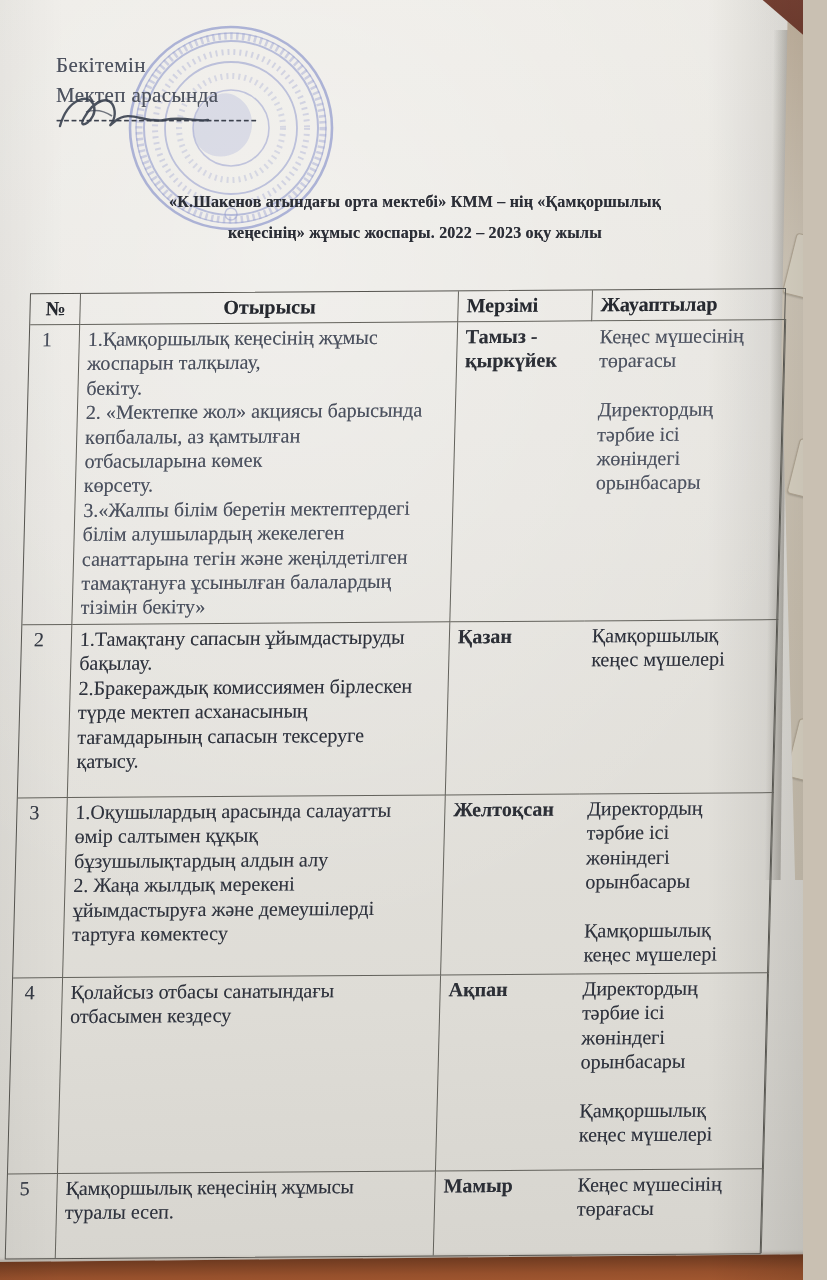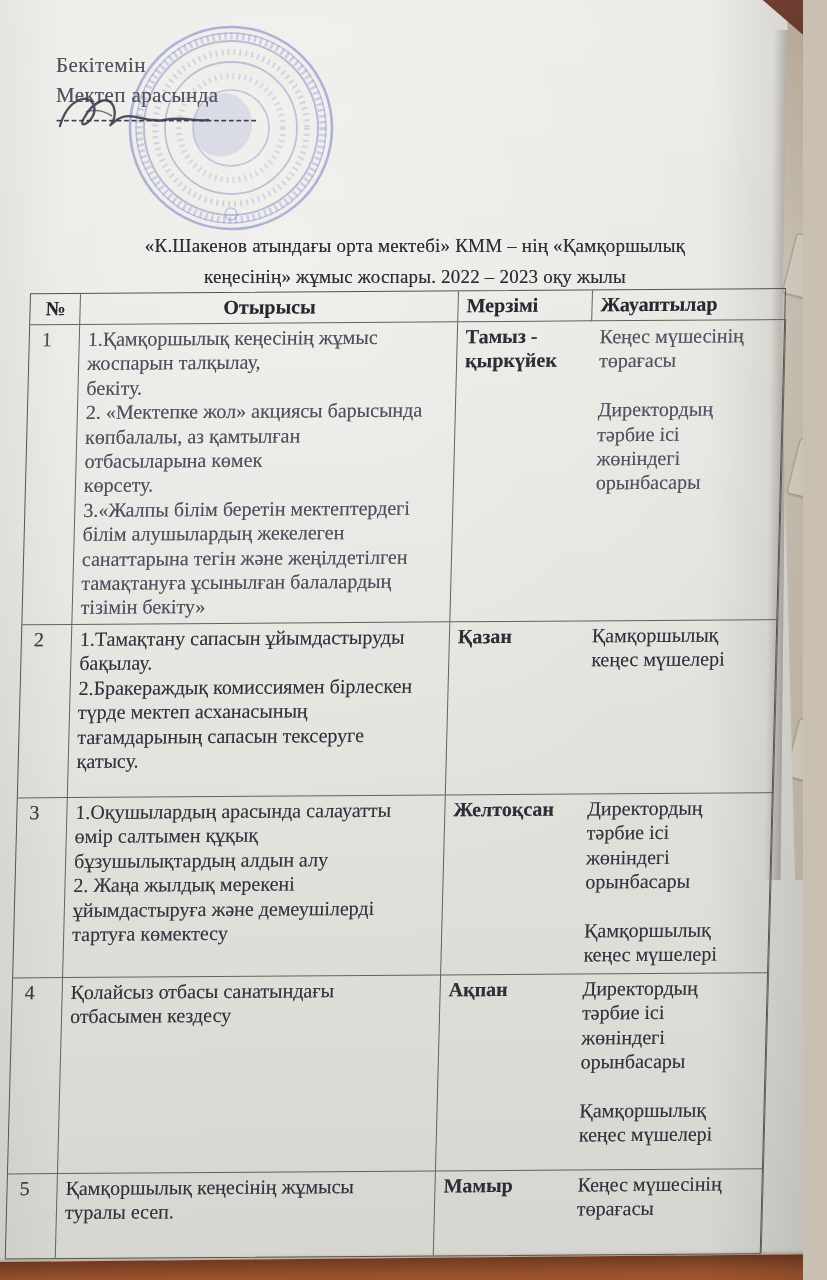--- a/index.html
+++ b/index.html
@@ -57,24 +57,23 @@
   .sig-line{letter-spacing:1.5px;font-size:18px;color:#3c414d;line-height:18px;}
 
   
   .stamp{position:absolute;left:118px;top:16px;z-index:2;opacity:.85;filter:blur(.4px);}
   
   .signature{position:absolute;left:46px;top:82px;z-index:4;filter:blur(.2px);}
 
   
   .title{
     position:absolute;left:50px;top:186px;width:730px;z-index:3;
-    text-align:center;font-weight:normal;font-size:19px;line-height:31px;
+    text-align:center;font-weight:bold;font-size:16px;line-height:31px;
     color:#2b2e36;white-space:pre-line;letter-spacing:.2px;
     text-shadow:0 0 .5px rgba(40,40,55,.6);
-    margin-top:44px;
   }
 
   
   .table-wrap{
     position:absolute;left:30px;top:288px;width:756px;z-index:3;
     transform:rotate(-0.4deg) skewX(-1.9deg);transform-origin:top right;
   }
   .doc-table{
     display:grid;grid-template-columns:50px 378px 134px 194px;
     border:1.6px solid #55544f;

